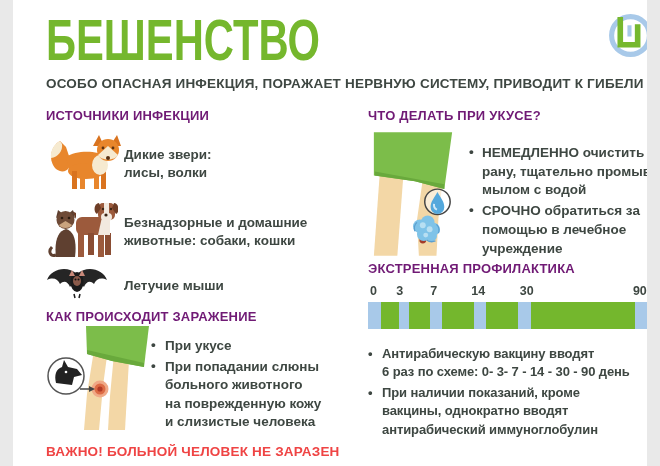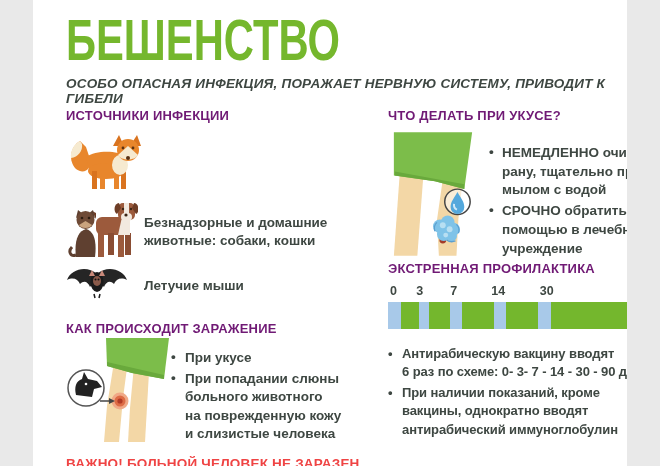--- a/index.html
+++ b/index.html
@@ -1,32 +1,32 @@
 <!DOCTYPE html>
 <html><head>
 <meta charset="utf-8">
 <style>
   html,body { margin:0; padding:0; background:#e9e9e9; }
   .page {
     position:relative; width:594px; height:466px; background:#ffffff;
     font-family:"Liberation Sans", sans-serif; font-weight:bold; color:#3e4742;
-    overflow:hidden; margin:0 auto;
+    overflow:hidden; margin:0 auto;padding-left:40px;
   }
   .title {
     position:absolute; left:33px; top:11px; font-size:58px; font-weight:800;
     color:#75b72d; line-height:1; white-space:nowrap;
     transform:scaleX(0.72); transform-origin:0 0; letter-spacing:0px;
   }
   .logo { position:absolute; left:594px; top:12px; width:47px; height:47px; }
-  .subtitle { position:absolute; left:33px; top:76px; font-size:13.5px; letter-spacing:0.2px;font-style:italic; }
+  .subtitle { position:absolute; left:33px; top:76px; font-size:13.5px; letter-spacing:0.2px; }
   .col { position:absolute; top:108px; }
   .col-left  { left:33px;  width:314px; }
   .col-right { left:355px; width:290px; }
   .sec-h { font-size:13px; color:#701a75; letter-spacing:0.2px; margin:0 0 8px 0; }
-  .sec-h.mt { margin-top:16px; margin-bottom:2px; }
+  .sec-h.mt { margin-top:4px; margin-bottom:2px; }
   .sec-h.pro { margin-top:0; }
 
   .src-row { display:flex; align-items:center; margin-bottom:4px; }
   .src-icon { flex:0 0 78px; width:78px; }
   .src-text { font-size:13.5px; line-height:1.35; white-space:pre; }
 
   .trans-row { display:flex; align-items:flex-end; }
   .trans-icon { flex:0 0 104px; width:104px; }
 
   ul.blist { list-style:none; margin:4px 0 0 0; padding:0; }
@@ -85,20 +85,22 @@
           <ellipse cx="54" cy="34" rx="8" ry="10" fill="#f6ead0"></ellipse>
           <polygon points="53,4 58,15 47,15" fill="#d9731f"></polygon>
           <polygon points="71,4 75,15 64,15" fill="#d9731f"></polygon>
           <circle cx="62" cy="19" r="11" fill="#e8862c"></circle>
           <path d="M62 15 L72 24 C69 30 55 30 52 24 Z" fill="#f6ead0"></path>
           <circle cx="62" cy="27" r="2" fill="#5a3213"></circle>
           <circle cx="57" cy="17" r="1.4" fill="#5a3213"></circle>
           <circle cx="67" cy="17" r="1.4" fill="#5a3213"></circle>
         </svg>
       </span>
+      <span class="src-text">Дикие звери:
+лисы, волки</span>
     </div>
 
     <div class="src-row">
       <span class="src-icon">
         <svg width="72" height="58" viewBox="0 0 72 58">
           <path d="M30 18 L26 10 L30 12 Z" fill="#6e3d26"></path>
           <rect x="30" y="16" width="34" height="18" rx="6" fill="#9c5a3c"></rect>
           <rect x="32" y="32" width="6" height="24" fill="#9c5a3c"></rect>
           <rect x="42" y="32" width="6" height="22" fill="#8a4d33"></rect>
           <rect x="52" y="32" width="6" height="24" fill="#9c5a3c"></rect>

